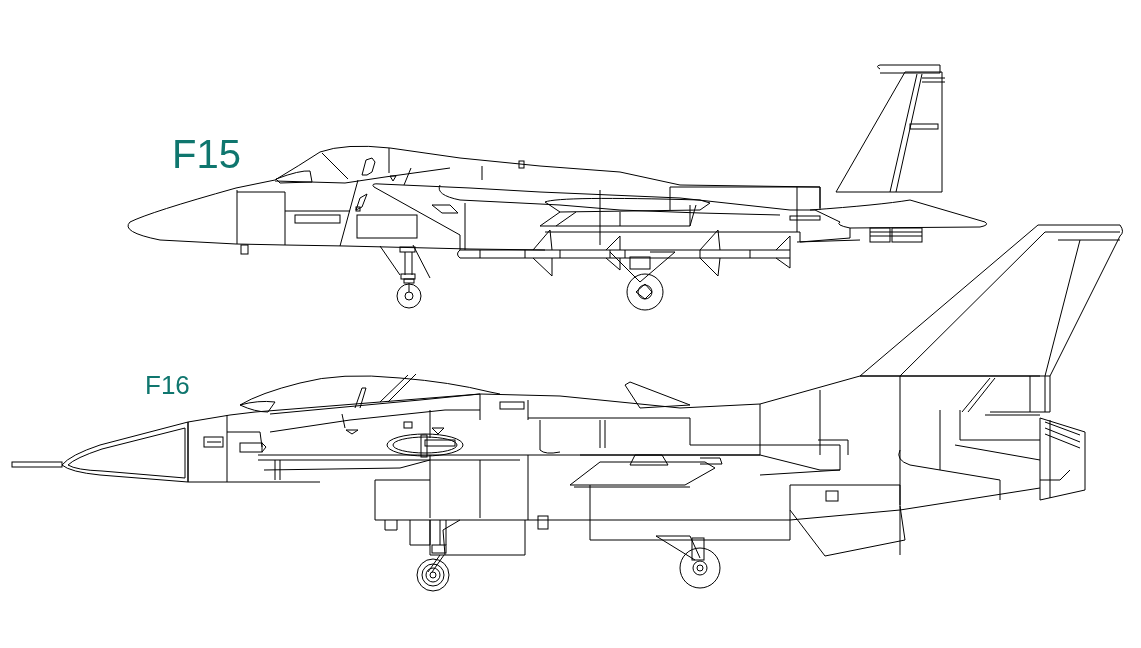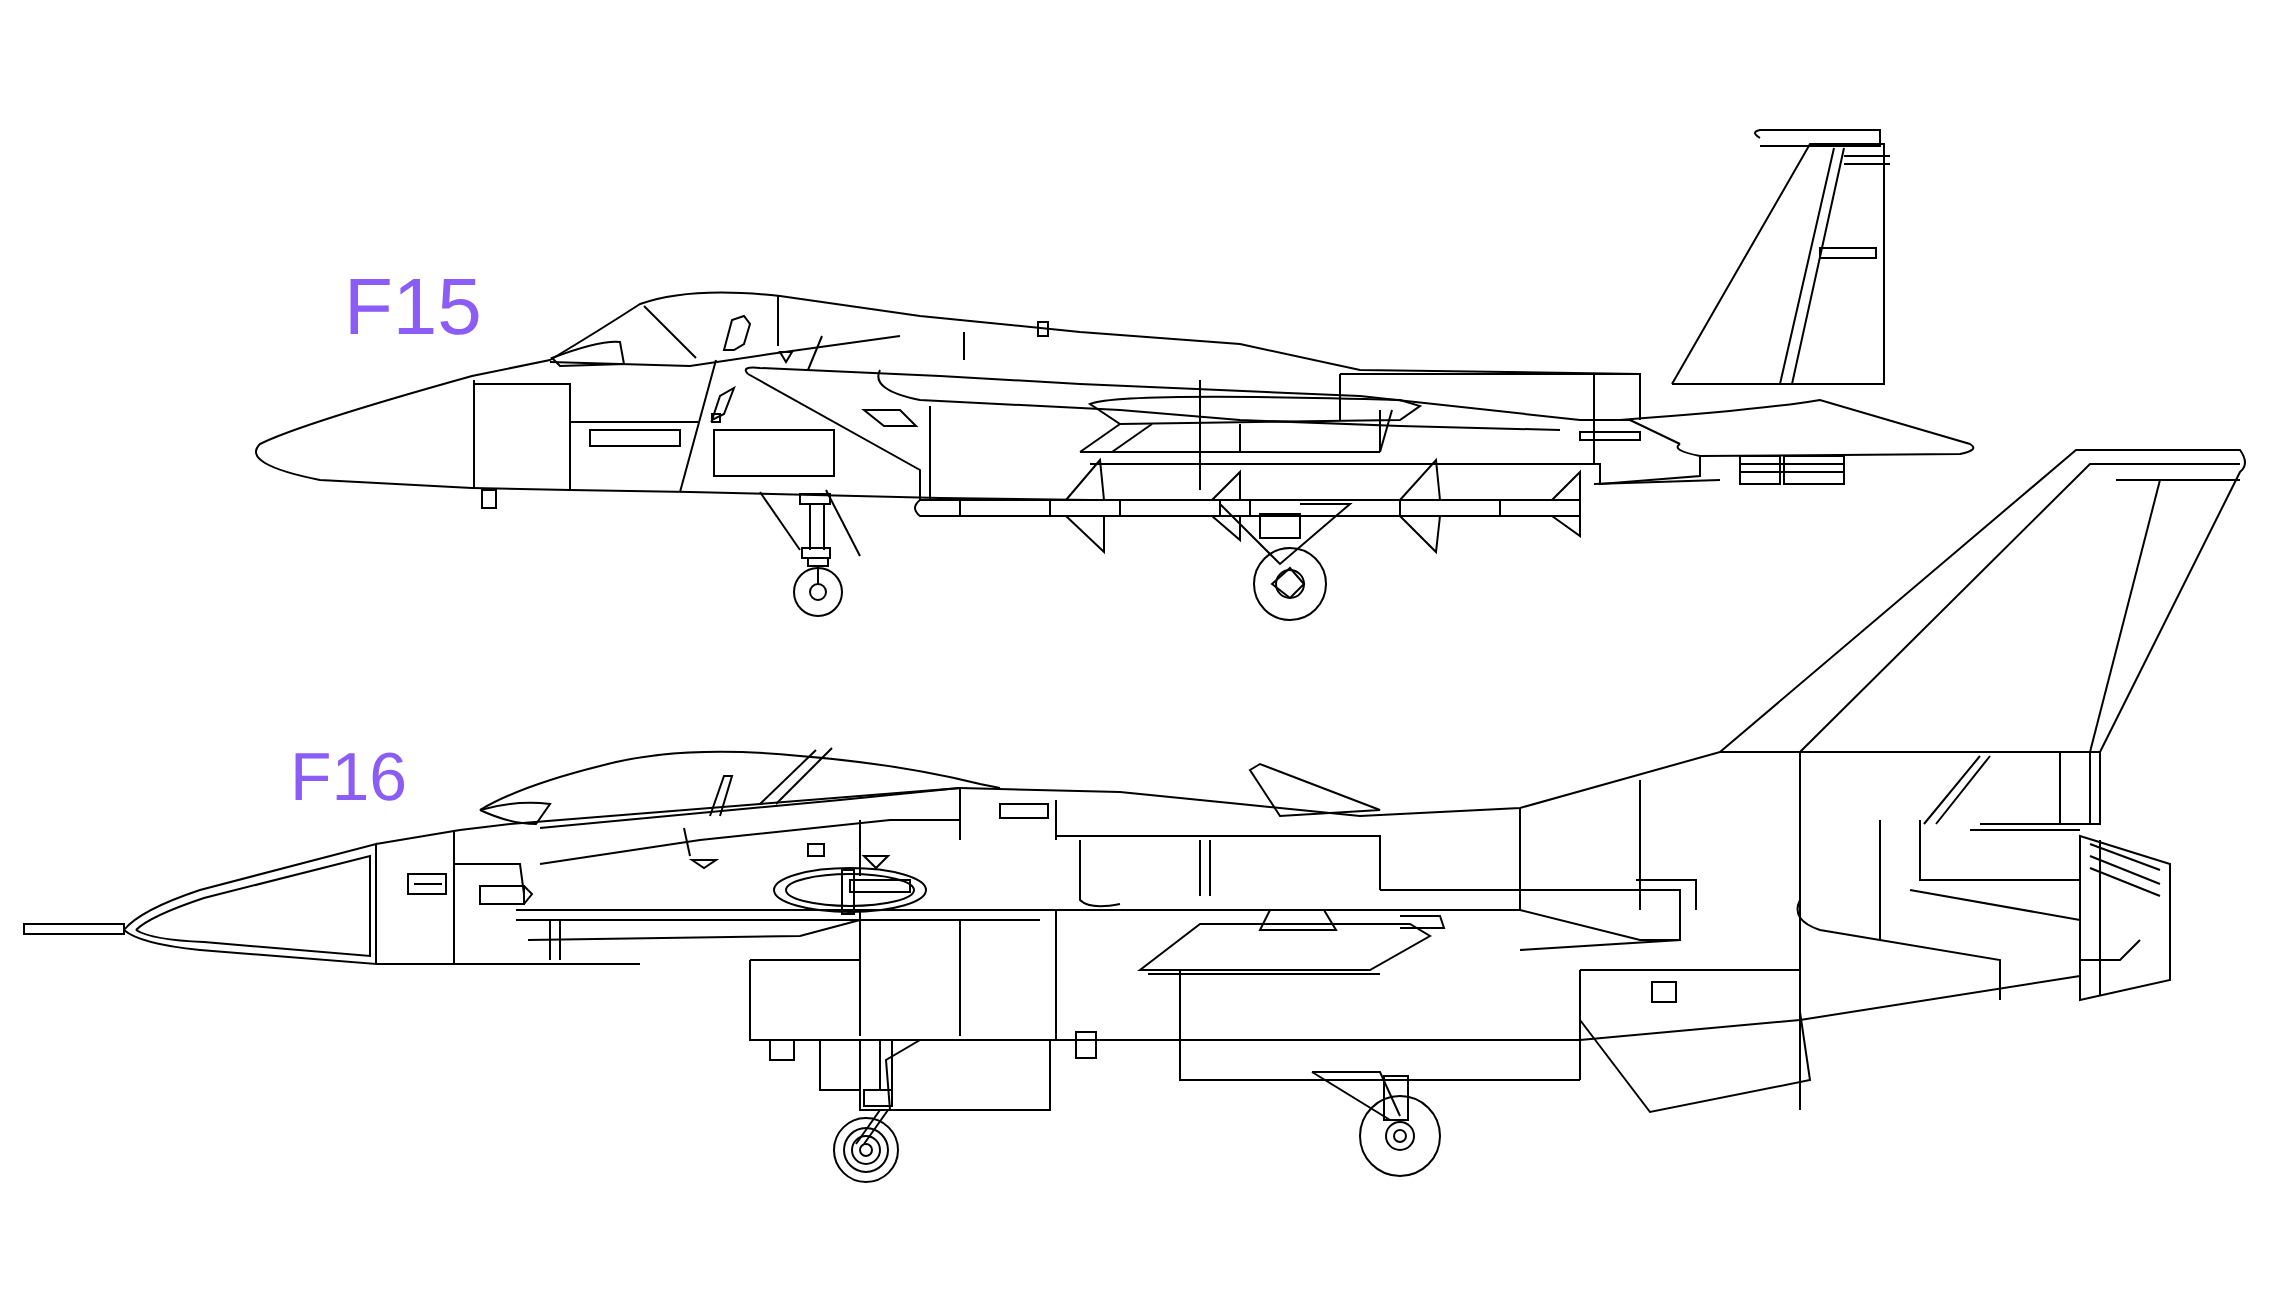--- a/index.html
+++ b/index.html
@@ -1,21 +1,21 @@
 <!DOCTYPE html>
 <html><head>
 <meta charset="utf-8">
 <style>
   html,body{margin:0;padding:0;background:#ffffff;}
   body{width:1141px;height:648px;overflow:hidden;position:relative;font-family:"Liberation Sans",sans-serif;}
   svg{position:absolute;left:0;top:0;}
   .ln{fill:none;stroke:#000;stroke-width:1;}
-  .lbl{position:absolute;color:#8b5cf6;font-family:"Liberation Sans",sans-serif;line-height:1;}
+  .lbl{position:absolute;color:#0f766e;font-family:"Liberation Sans",sans-serif;line-height:1;}
   #lbl-f15{left:172px;top:134px;font-size:40px;}
-  #lbl-f16{left:145px;top:372px;font-size:34px;}
+  #lbl-f16{left:145px;top:372px;font-size:26px;}
 </style>
 </head>
 <body>
 
 <div id="lbl-f15" class="lbl">F15</div>
 <div id="lbl-f16" class="lbl">F16</div>
 
 <svg width="1141" height="648" viewBox="0 0 1141 648">
 
   <g class="ln">

